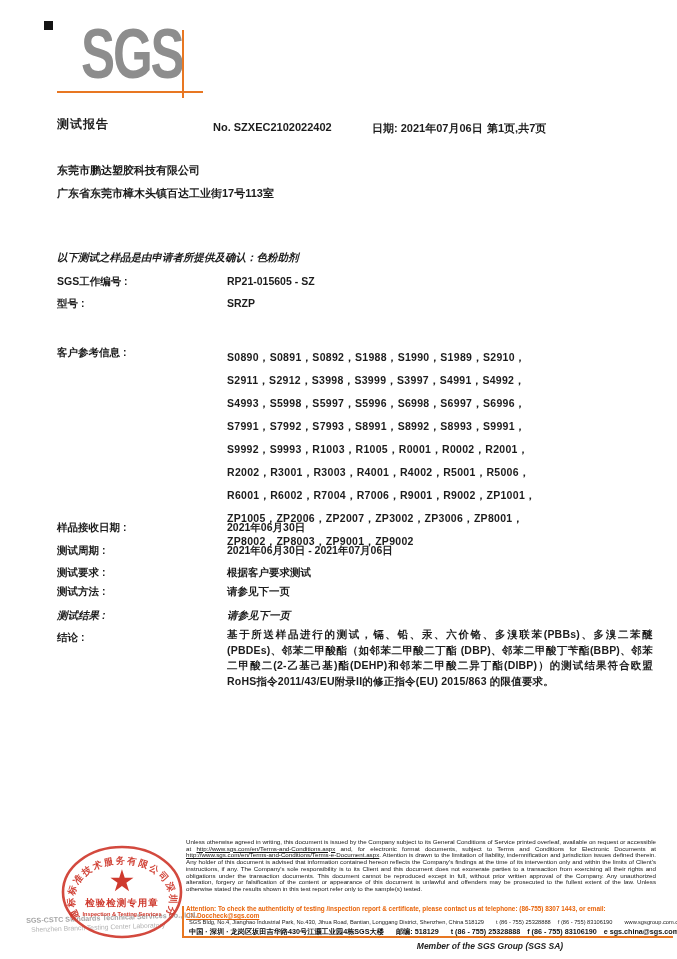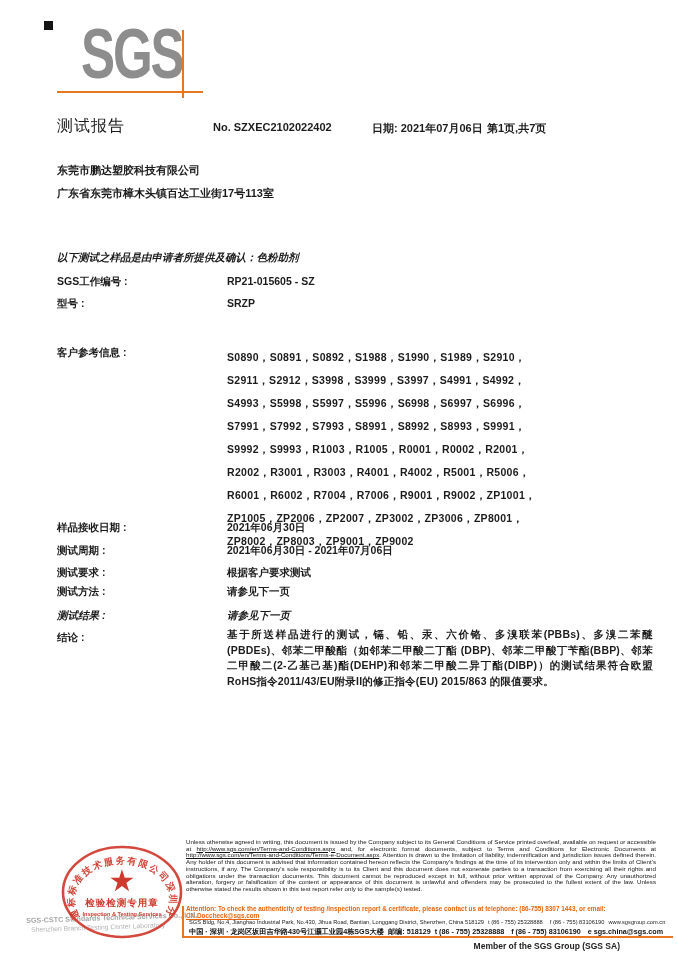--- a/index.html
+++ b/index.html
@@ -14,21 +14,21 @@
   .reg-mark { left:44px; top:21px; width:9px; height:9px; background:#141414; }
   .logo-text {
     left:81px; top:19px; font-size:70px; line-height:70px; font-weight:700;
     color:#8d8d8d; letter-spacing:-3px; transform:scaleX(0.73);
     transform-origin:left top;
   }
   .logo-hline { left:57px; top:91px; width:146px; height:2px; background:#e87722; }
   .logo-vline { left:182px; top:30px; width:2px; height:68px; background:#e87722; }
 
   
-  .report-title { left:57px; top:116px; font-size:16px; font-weight:400; letter-spacing:1px; }
+  .report-title { left:57px; top:116px; font-size:12px; font-weight:700; letter-spacing:1px; }
   .report-no   { left:213px; top:121px; font-size:11px; font-weight:700; }
   .report-date { left:372px; top:121px; font-size:11px; font-weight:700; }
   .report-page { left:487px; top:121px; font-size:11px; font-weight:700; }
 
   
   .company  { left:57px; top:163px; font-size:11px; font-weight:700;text-align:center; }
   .companyaddr { left:57px; top:186px; font-size:11px; font-weight:700; }
 
   .intro { left:57px; top:251px; font-size:10.5px; font-weight:700;font-style:italic; }
 
@@ -60,25 +60,25 @@
   .u { text-decoration:underline; }
   .attention {
     left:186px; top:905px; width:470px; font-size:6.4px; line-height:7px;
     color:#e8640a; font-weight:700;
   }
   .addr-en { left:189px; top:919px; width:466px; font-size:5.7px; color:#222;
              white-space:nowrap; }
   .addr-cn { left:189px; top:926.5px; width:466px; font-size:7.2px; color:#111;
              font-weight:600; white-space:nowrap; }
   .gap { margin-left:7px; }
-  .gap-lg { margin-left:4px; }
+  .gap-lg { margin-left:12px; }
   .v-divider { left:182px; top:906px; width:2px; height:31px; background:#e87722; }
   .h-divider { left:182px; top:936px; width:491px; height:2px; background:#e87722; }
-  .member { left:360px; top:941px; width:260px; text-align:right; font-size:8.5px;
-            font-weight:600; color:#222; }
+  .member { left:360px; top:941px; width:260px; text-align:center; font-size:8.5px;
+            font-weight:600; color:#222;font-style:italic; }
 </style>
 <title>测试报告</title></head>
 <body>
 
 <div class="page">
 
   <div class="abs reg-mark"></div>
   <div class="abs logo-text">SGS</div>
   <div class="abs logo-hline"></div>
   <div class="abs logo-vline"></div>

